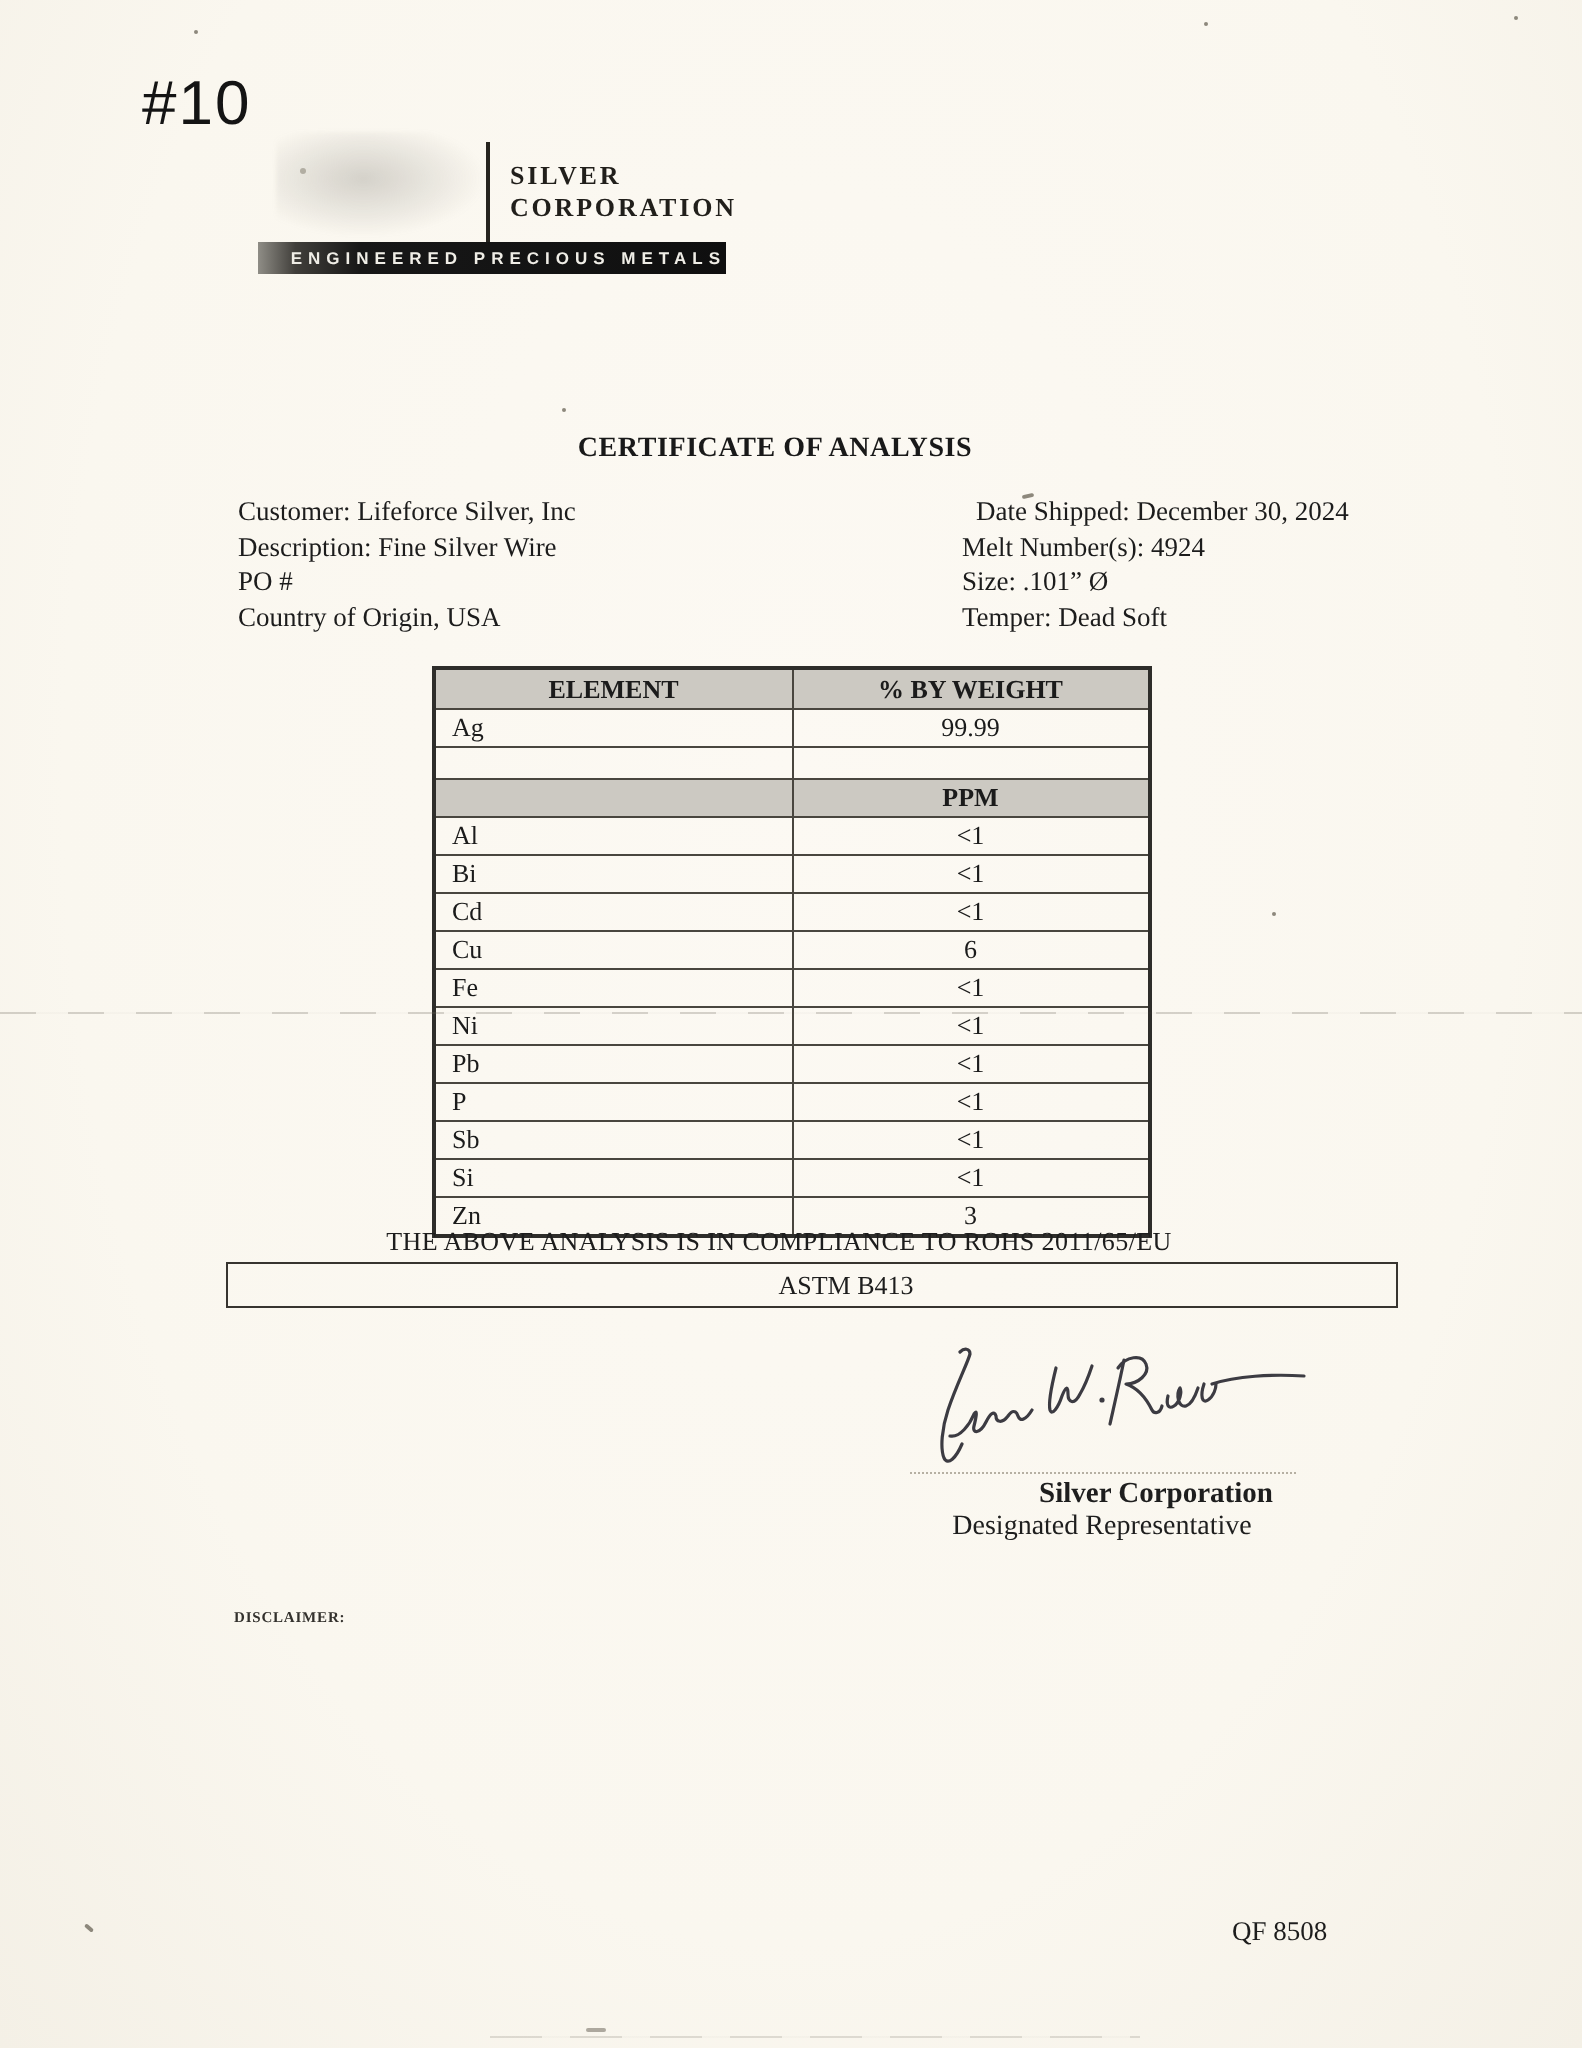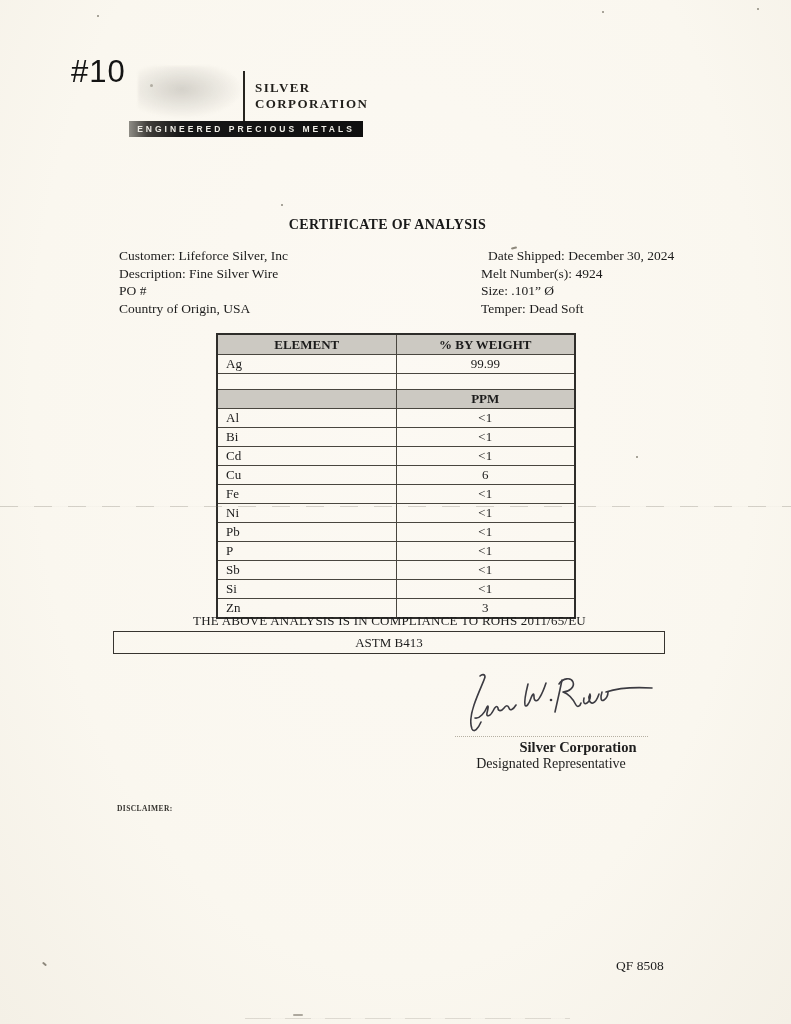--- a/index.html
+++ b/index.html
@@ -4,38 +4,38 @@
 <style>
   html,body{margin:0;padding:0;background:#e9e6df;}
   .page{
     position:relative;width:791px;height:1024px;overflow:hidden;
     background:radial-gradient(ellipse at 50% 38%, #fcf9f3 0%, #faf7ef 65%, #f4f0e6 100%);
     font-family:"Liberation Serif","DejaVu Serif",serif;color:#1e1e1e;
   }
   .mark10{
     position:absolute;left:71px;top:34px;
     font-family:"Liberation Sans","DejaVu Sans",sans-serif;
-    font-size:31px;letter-spacing:1px;color:#141414;margin-top:20px;
+    font-size:31px;letter-spacing:1px;color:#141414;
   }
   .logo-smudge{
     position:absolute;left:138px;top:66px;width:104px;height:52px;
     background:radial-gradient(ellipse at 42% 45%, rgba(125,122,115,.30), rgba(125,122,115,.10) 48%, transparent 72%);
     filter:blur(1px);
   }
   .logo-bar{position:absolute;left:243px;top:71px;width:2px;height:50px;background:#26241f;}
   .logo-text{
     position:absolute;left:255px;top:80px;
     font-weight:bold;font-size:13px;letter-spacing:1.4px;line-height:15.5px;color:#211f1b;
     white-space:nowrap;
   }
   .banner{
     position:absolute;left:129px;top:121px;width:234px;height:16px;
     background:linear-gradient(90deg,#8f8d86 0%,#403e3a 8%,#171717 22%,#0f0f0f 100%);
     color:#efede6;font-family:"Liberation Sans","DejaVu Sans",sans-serif;
-    font-size:8.5px;font-weight:bold;letter-spacing:3px;text-align:center;line-height:17px;
+    font-size:8.5px;font-weight:bold;letter-spacing:3px;text-align:right;line-height:17px;
     white-space:nowrap;
   }
   .title{
     position:absolute;left:-8px;top:217px;width:100%;text-align:center;
     font-weight:bold;font-size:14px;letter-spacing:.3px;color:#191919;
   }
   .info-block{position:absolute;font-size:13.5px;line-height:17.5px;color:#1c1c1c;}
   .info-left{left:119px;top:247px;}
   .info-right{left:443px;top:247px;margin-left:38px;}
   .info-right .line0{text-indent:7px;}
@@ -52,21 +52,21 @@
   .cell-val{text-align:center;}
   .row-spacer td{height:15px;}
   .row-ppm td{background:#ccc9c2;}
   .row-ppm .cell-val{font-weight:bold;}
   .compliance{
     position:absolute;left:-6px;top:613px;width:100%;text-align:center;
     font-size:13px;letter-spacing:.2px;color:#1d1d1d;
   }
   .astm-box{
     position:absolute;left:113px;top:631px;width:550px;height:21px;
-    border:1.5px solid #37342f;text-align:center;font-size:13px;line-height:21px;color:#1d1d1d;
+    border:1.5px solid #37342f;text-align:center;font-size:13px;line-height:21px;color:#1d1d1d;padding-left:34px;
   }
   .sig-svg{position:absolute;left:458px;top:671px;width:196px;height:64px;}
   .sig-dotline{position:absolute;left:455px;top:736px;width:193px;height:0;border-top:1px dotted #b6b0a3;}
   .sig-company{position:absolute;left:578px;top:739px;transform:translateX(-50%);font-size:14.5px;white-space:nowrap;font-weight:bold;}
   .sig-role{position:absolute;left:551px;top:756px;transform:translateX(-50%);font-size:14px;white-space:nowrap;}
   .disclaimer{
     position:absolute;left:117px;top:804px;font-size:7.5px;font-weight:bold;
     letter-spacing:.4px;color:#33312d;
   }
   .form-code{position:absolute;left:616px;top:958px;font-size:13.5px;color:#1d1d1d;}

